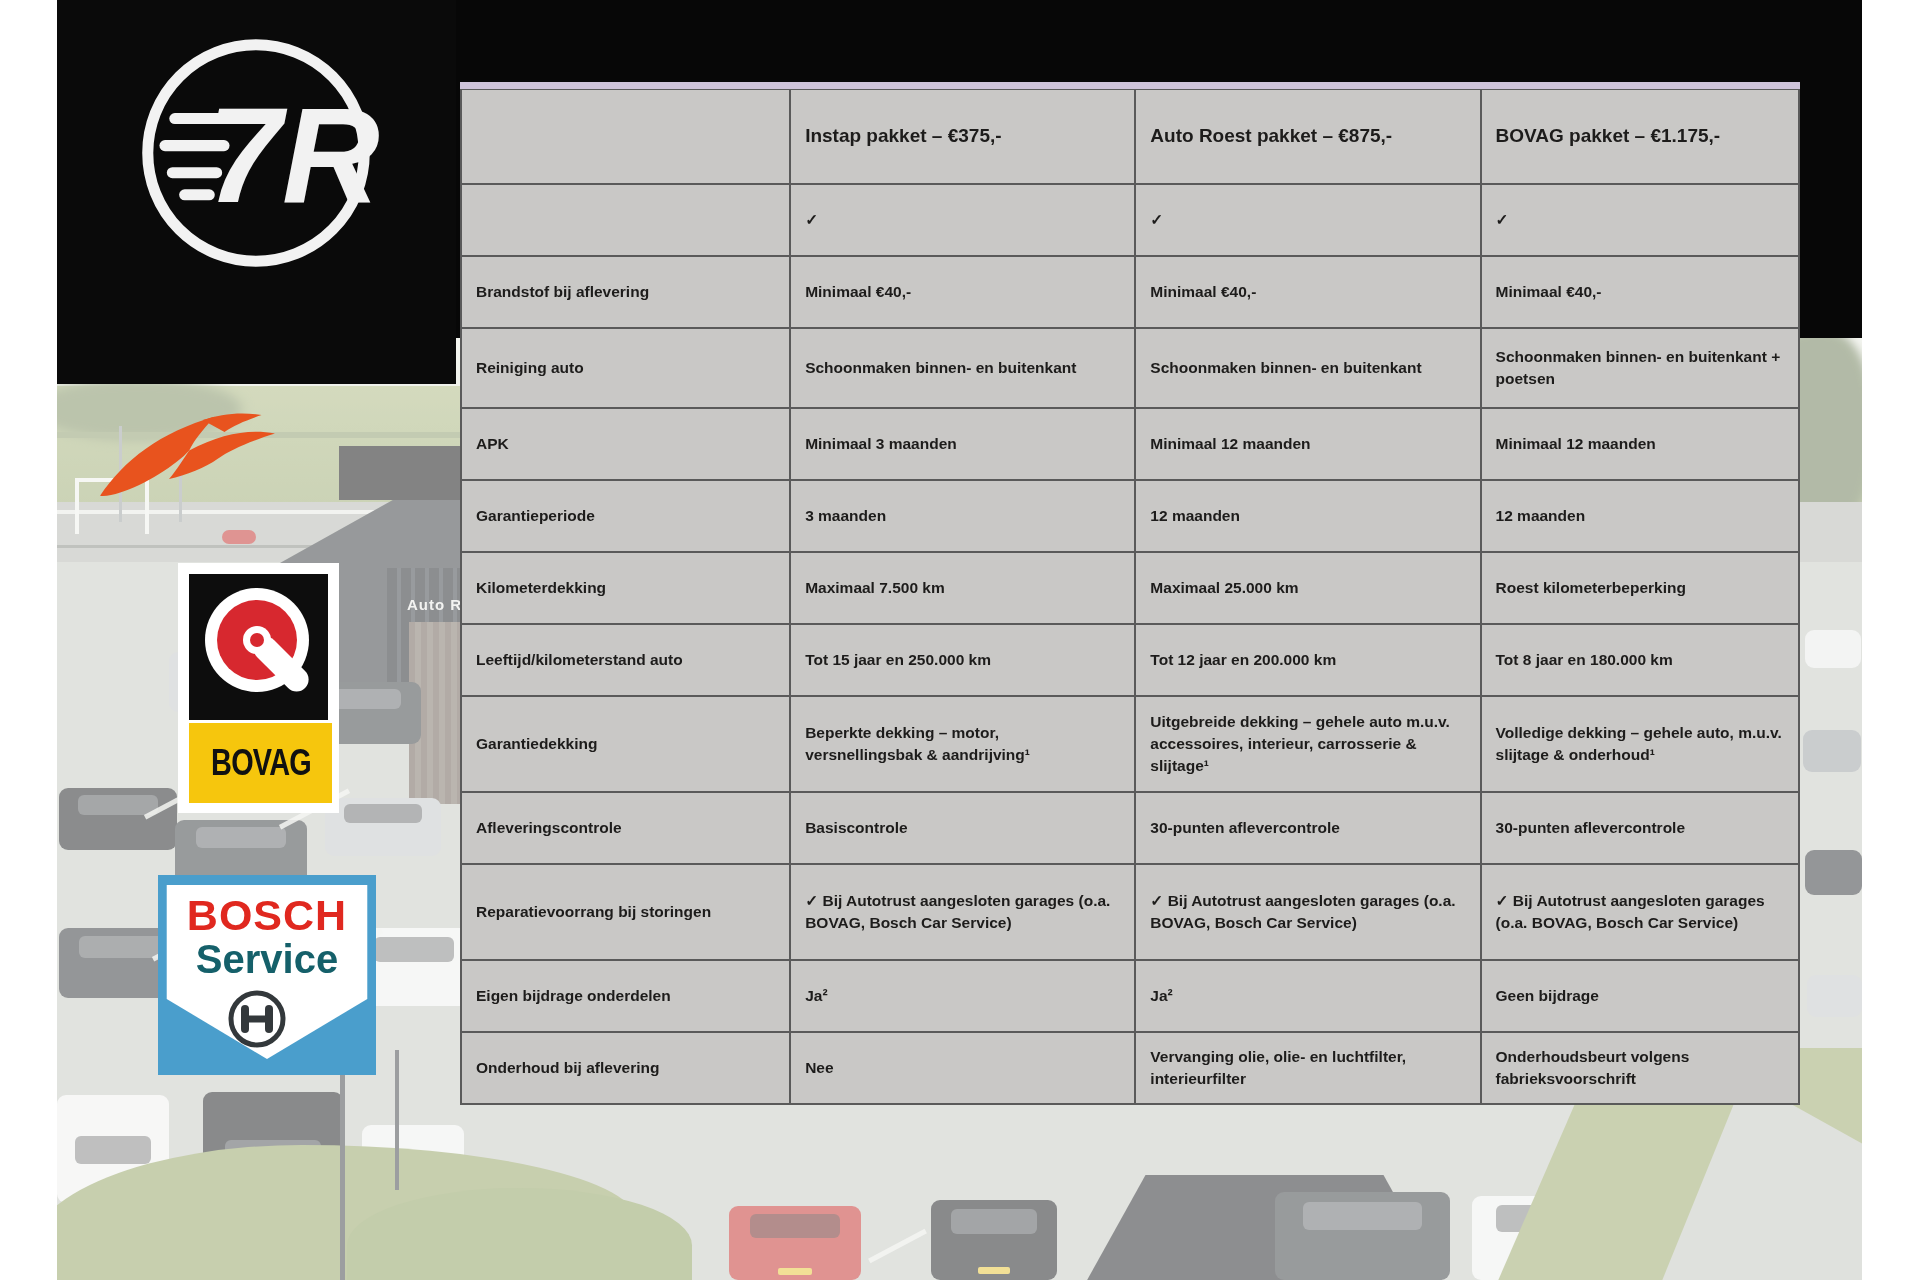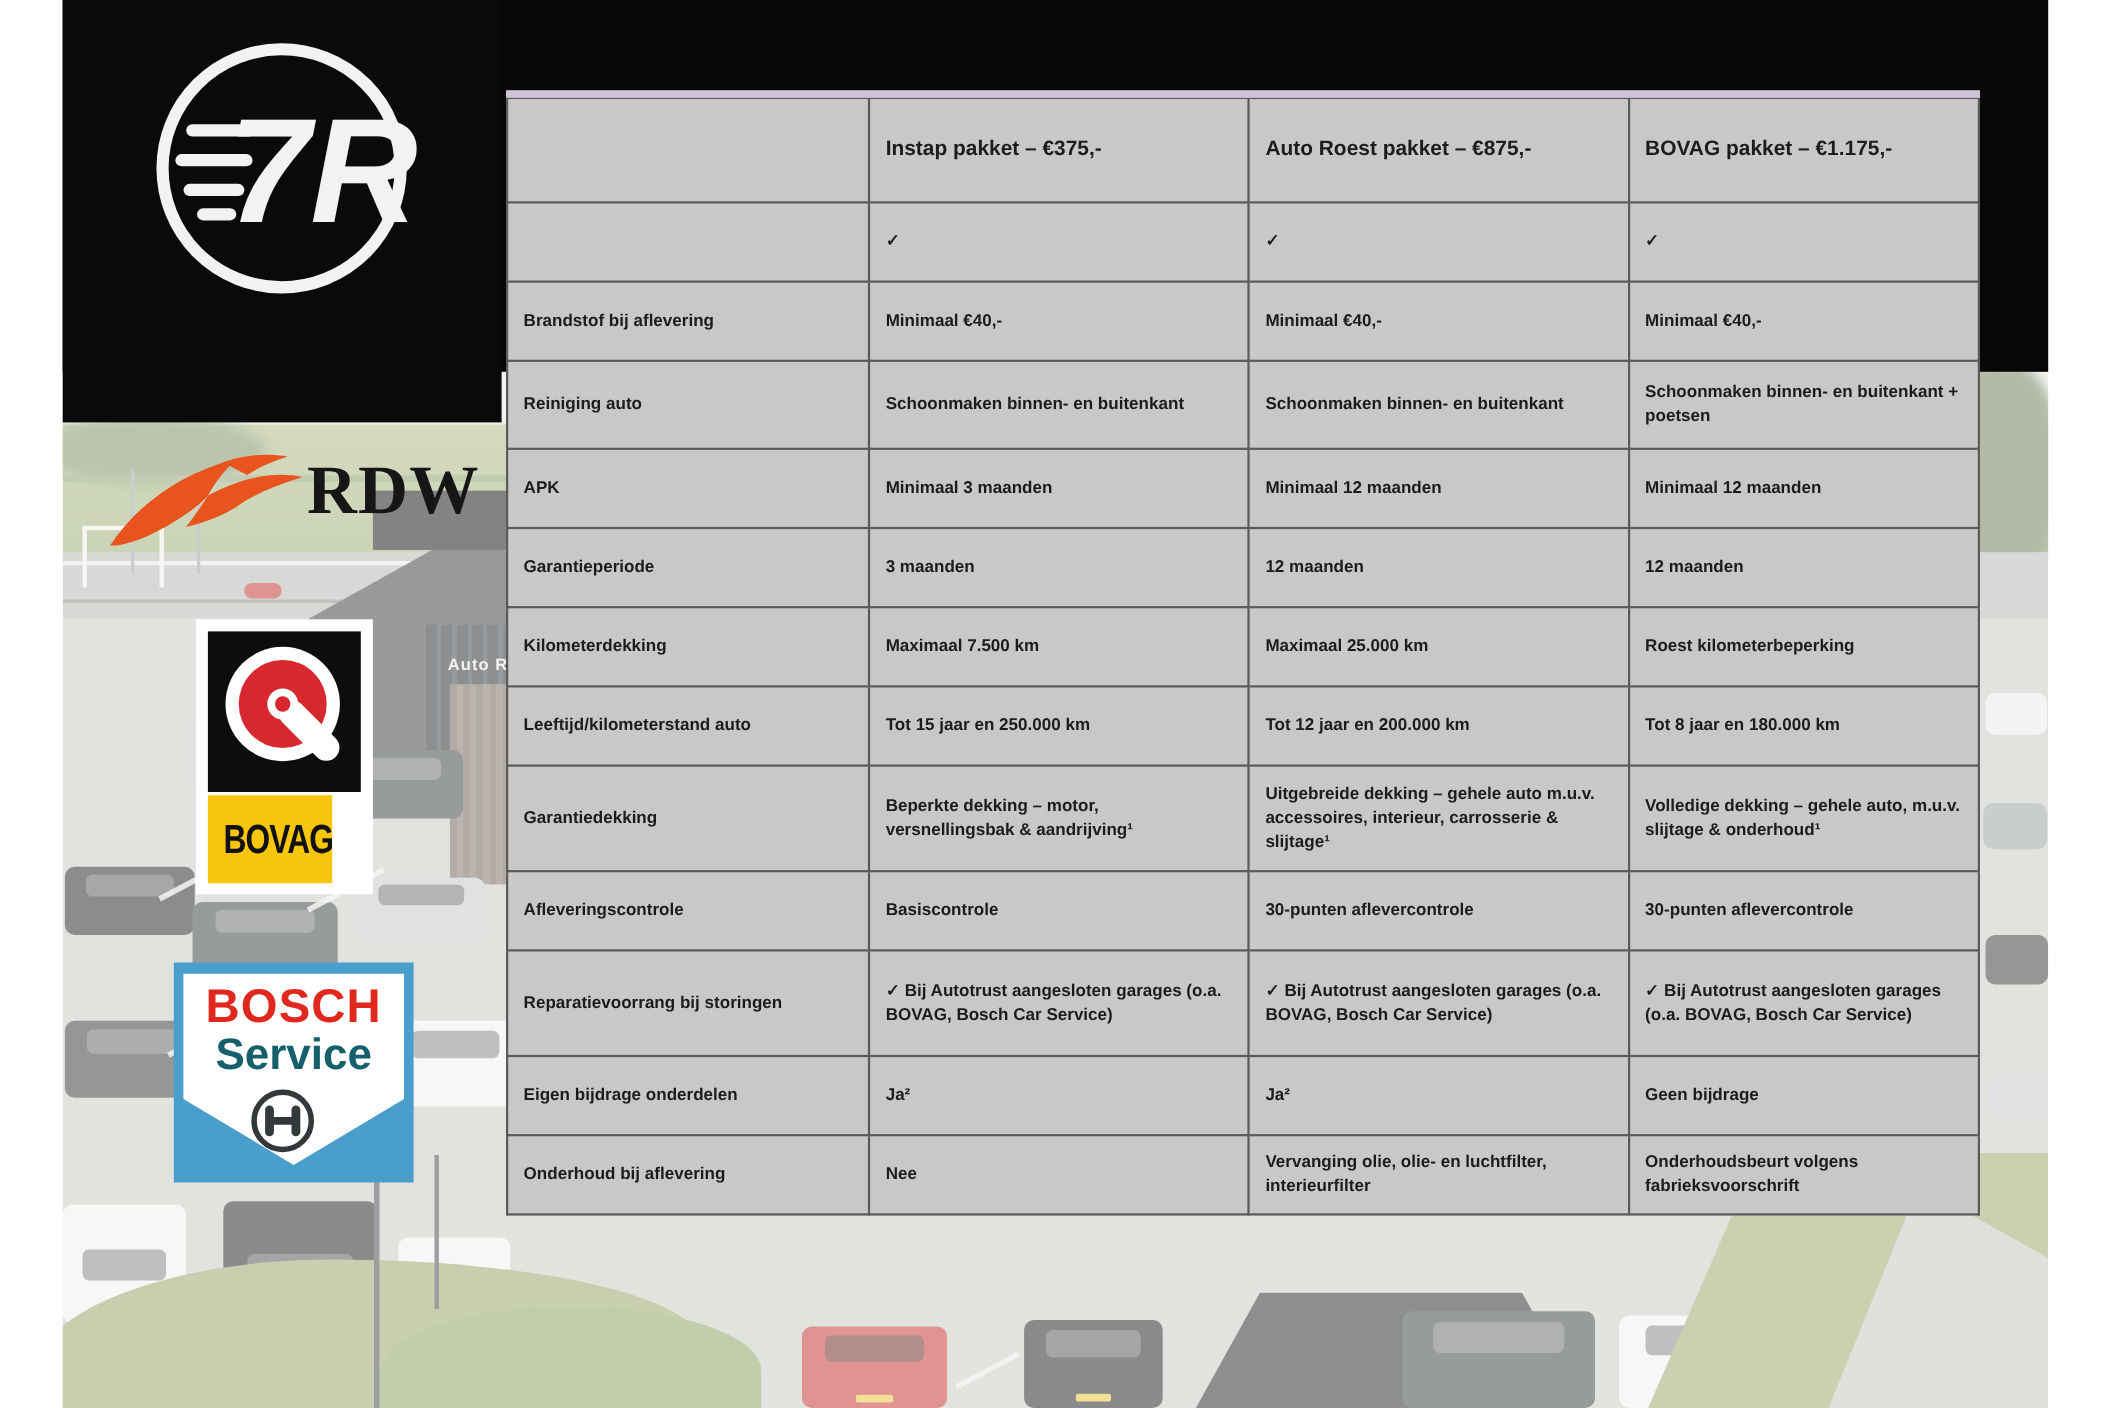--- a/index.html
+++ b/index.html
@@ -60,22 +60,22 @@
   .pkg tbody tr:nth-child(8){height:96px;}
   .pkg tbody tr:nth-child(10){height:96px;}
   .pkg tbody tr:nth-child(13){height:84px;}
   
   #rdw{position:absolute;left:95px;top:403px;width:330px;height:122px;z-index:6;}
   #rdw svg{position:absolute;left:0;top:4px;}
   #rdw .word{position:absolute;left:184px;top:6px;font-family:"Liberation Serif",serif;
     font-weight:700;font-size:63px;color:#161616;letter-spacing:1px;}
   #bovag{position:absolute;left:178px;top:563px;width:161px;height:250px;background:#ffffff;z-index:6;}
   #bovag .sq{position:absolute;left:11px;top:11px;width:139px;height:146px;background:#0d0d0d;}
-  #bovag .band{position:absolute;left:11px;top:160px;width:113px;height:80px;background:#f6c60d;
-    display:flex;align-items:center;}
+  #bovag .band{position:absolute;left:11px;top:160px;width:143px;height:80px;background:#f6c60d;
+    display:flex;align-items:center;justify-content:center;}
   #bovag .band span{font-size:37px;font-weight:800;color:#111;transform:scaleX(.78);letter-spacing:-1px;}
   #bosch{position:absolute;left:158px;top:875px;width:218px;height:200px;background:#4a9ecc;z-index:6;}
   #bosch .pent{position:absolute;left:0;top:0;width:100%;height:100%;background:#ffffff;
     clip-path:polygon(4% 5%,96% 5%,96% 62%,50% 92%,4% 62%);}
   #bosch .l1{position:absolute;left:0;top:16px;width:100%;text-align:center;
     font-size:43px;font-weight:800;color:#e0281f;letter-spacing:1px;}
   #bosch .l2{position:absolute;left:0;top:62px;width:100%;text-align:center;
     font-size:40px;font-weight:700;color:#15606a;}
   #bosch svg{position:absolute;left:67px;top:112px;}
 </style>
@@ -292,21 +292,20 @@
 </table>
 
 <div id="rdw">
   <svg width="185" height="112" viewBox="0 0 220 130">
     <g fill="#e8531e">
       <path d="M6 104 C34 62 78 28 142 10 C126 28 118 38 112 50 C98 66 58 92 30 100 C21 103 12 105 6 104 Z"></path>
       <path d="M112 50 C150 30 184 24 214 30 C182 40 160 50 146 60 C132 70 108 80 88 84 C98 72 104 62 112 50 Z"></path>
       <path d="M128 14 C150 6 176 4 198 8 C180 14 166 20 154 28 Z"></path>
     </g>
   </svg>
-  <div class="word">RDW</div>
 </div>
 
 <div id="bovag">
   <div class="sq">
     <svg width="139" height="146" viewBox="0 0 139 146">
       <circle cx="68" cy="66" r="52" fill="#ffffff"></circle>
       <circle cx="68" cy="66" r="40" fill="#d7282f"></circle>
       <g transform="rotate(-45 68 66)">
         <rect x="56" y="66" width="24" height="68" rx="12" fill="#ffffff"></rect>
       </g>

